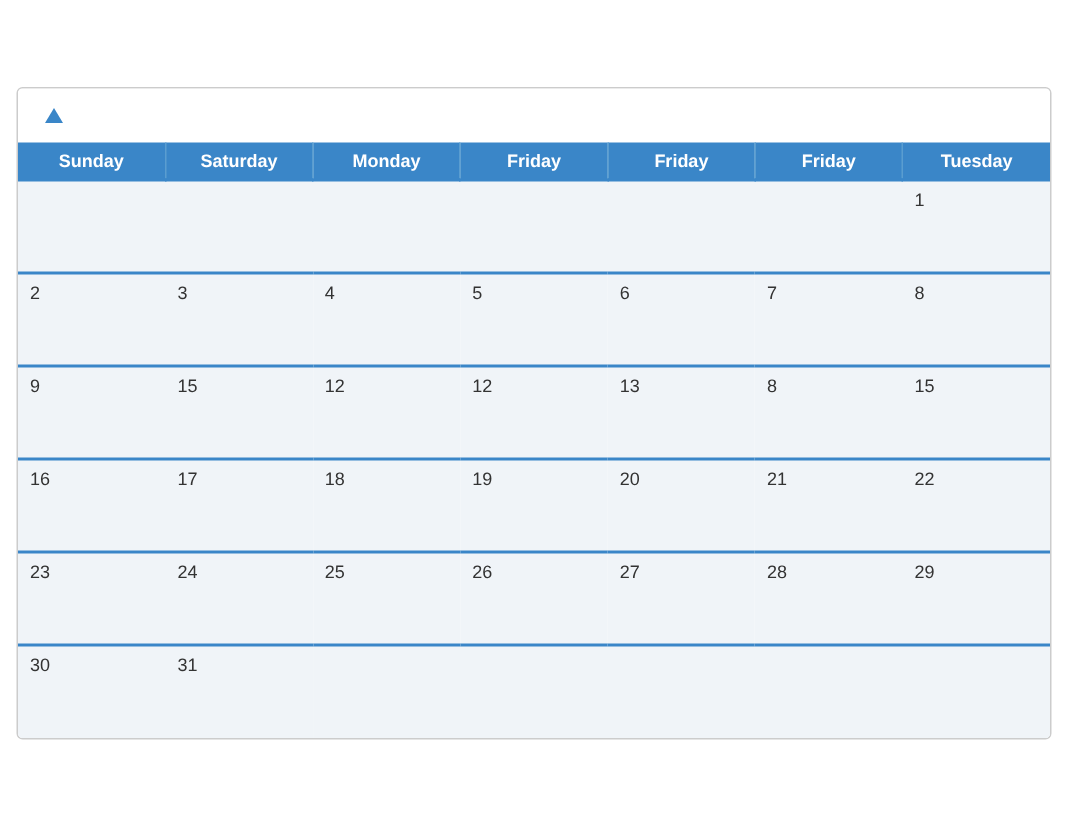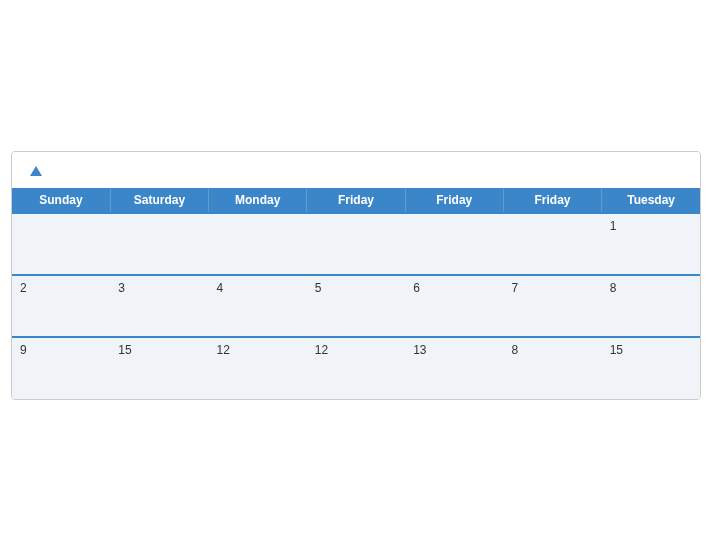--- a/index.html
+++ b/index.html
@@ -162,15 +162,42 @@
         </tr>
         <tr>
           <td><span class="day-num">9</span></td>
           <td><span class="day-num">15</span></td>
           <td><span class="day-num">12</span></td>
           <td><span class="day-num">12</span></td>
           <td><span class="day-num">13</span></td>
           <td><span class="day-num">8</span></td>
           <td><span class="day-num">15</span></td>
         </tr>
+        <tr>
+          <td><span class="day-num">16</span></td>
+          <td><span class="day-num">17</span></td>
+          <td><span class="day-num">18</span></td>
+          <td><span class="day-num">19</span></td>
+          <td><span class="day-num">20</span></td>
+          <td><span class="day-num">21</span></td>
+          <td><span class="day-num">22</span></td>
+        </tr>
+        <tr>
+          <td><span class="day-num">23</span></td>
+          <td><span class="day-num">24</span></td>
+          <td><span class="day-num">25</span></td>
+          <td><span class="day-num">26</span></td>
+          <td><span class="day-num">27</span></td>
+          <td><span class="day-num">28</span></td>
+          <td><span class="day-num">29</span></td>
+        </tr>
+        <tr>
+          <td><span class="day-num">30</span></td>
+          <td><span class="day-num">31</span></td>
+          <td class="empty"></td>
+          <td class="empty"></td>
+          <td class="empty"></td>
+          <td class="empty"></td>
+          <td class="empty"></td>
+        </tr>
       </tbody>
   </table>
 </div>
 
 </body></html>

